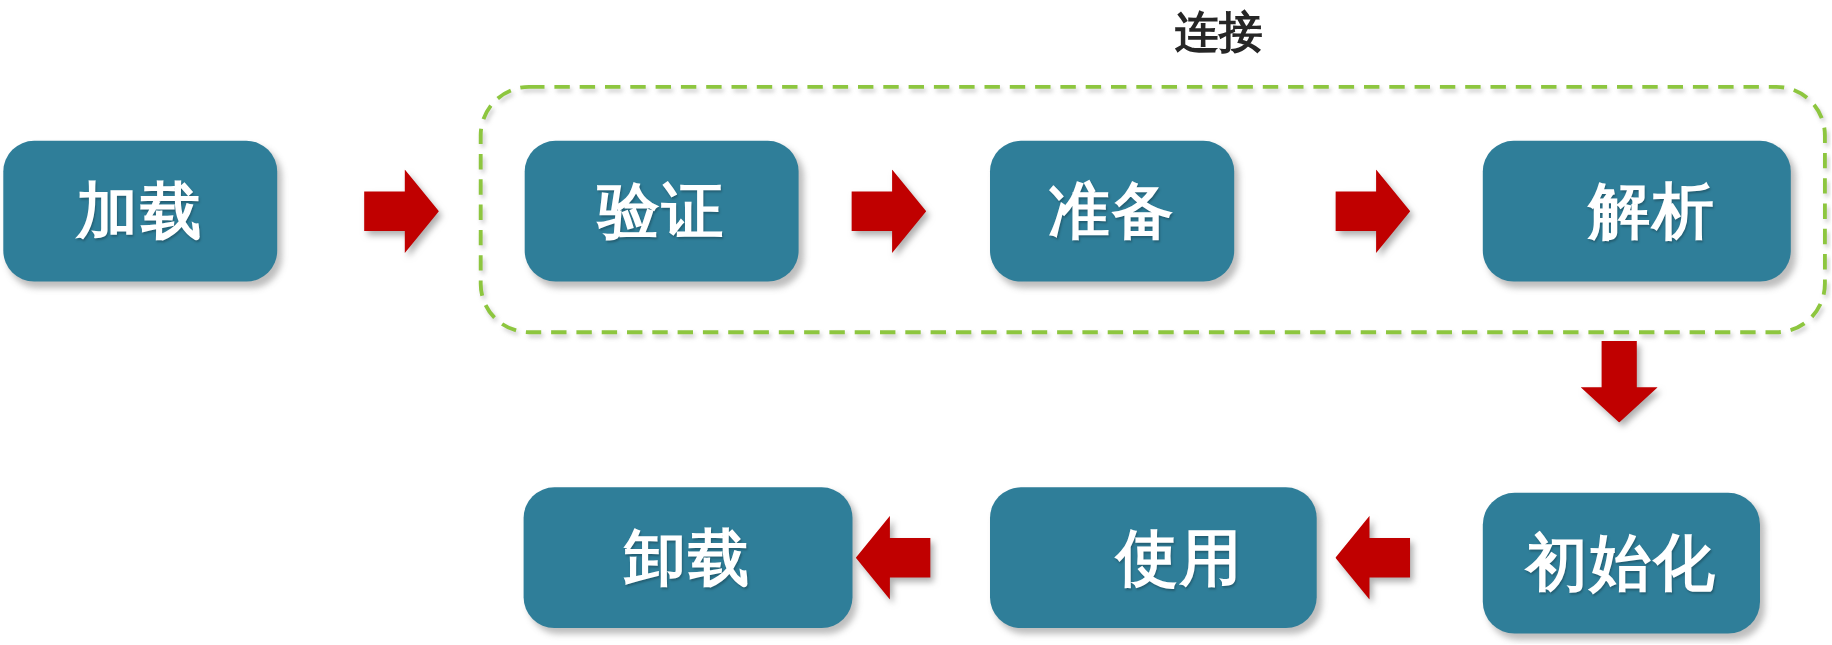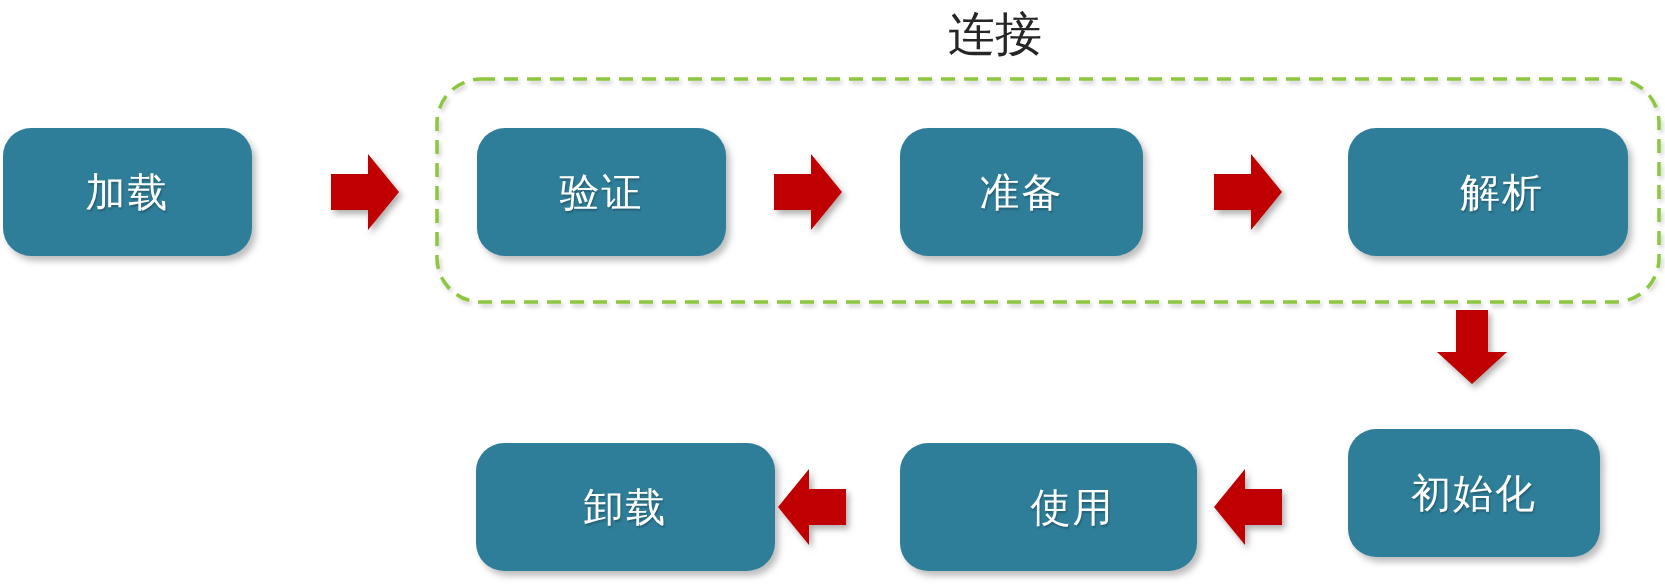--- a/index.html
+++ b/index.html
@@ -20,22 +20,22 @@
     height: 128px;
     border-radius: 28px;
     background: var(--box_fill, #2F7E99);
     box-shadow: 4px 5px 6px rgba(110,110,110,0.45);
     display: flex;
     align-items: center;
     justify-content: center;
   }
   .node span {
     color: var(--box_text, #fff);
-    font-size: 40px;
-    font-weight: normal;
+    font-size: 56px;
+    font-weight: bold;
     letter-spacing: 2px;
     line-height: 1;
     text-shadow: 1px 2px 2px rgba(0,0,0,0.25);
   }
   .arrow {
     position: absolute;
     filter: drop-shadow(3px 4px 3px rgba(110,110,110,0.55));
   }
   .arrow polygon { fill: var(--arrow_fill, #C00000); }
   .group-border {
@@ -48,23 +48,23 @@
     fill: none;
     stroke: var(--group_border, #8DC63F);
     stroke-width: 3.5;
     stroke-dasharray: 14 9;
   }
   .group-label {
     position: absolute;
     left: 948px;
     top: 8px;
     width: 200px;
-    text-align: left;
-    font-size: 47px;
-    font-weight: 400;
+    text-align: right;
+    font-size: 40px;
+    font-weight: 700;
     color: var(--group_label_text, #262626);
     line-height: 1.1;
   }
 </style>
 </head>
 <body>
 
 <div class="canvas">
 
   <svg class="group-border" width="1232" height="236" viewBox="0 0 1232 236">
@@ -72,28 +72,28 @@
   </svg>
 
   <div class="group-label">连接</div>
 
   <div class="node" style="left:3px; top:128px; width:249px;">
     <span>加载</span>
   </div>
   <div class="node" style="left:477px; top:128px; width:249px;">
     <span>验证</span>
   </div>
-  <div class="node" style="left:900px; top:128px; width:243px;">
+  <div class="node" style="left:900px; top:128px; width:222px;">
     <span>准备</span>
   </div>
   <div class="node" style="left:1348px; top:128px; width:252px;padding-left:28px;">
     <span>解析</span>
   </div>
 
-  <div class="node" style="left:1348px; top:429px; width:252px;">
+  <div class="node" style="left:1348px; top:448px; width:252px;border-radius:29px;">
     <span>初始化</span>
   </div>
   <div class="node" style="left:900px; top:443px; width:249px;padding-left:48px;">
     <span>使用</span>
   </div>
   <div class="node" style="left:476px; top:443px; width:299px;">
     <span>卸载</span>
   </div>
 
   <svg class="arrow" style="left:331px; top:154px;" width="68" height="76" viewBox="0 0 68 76">

